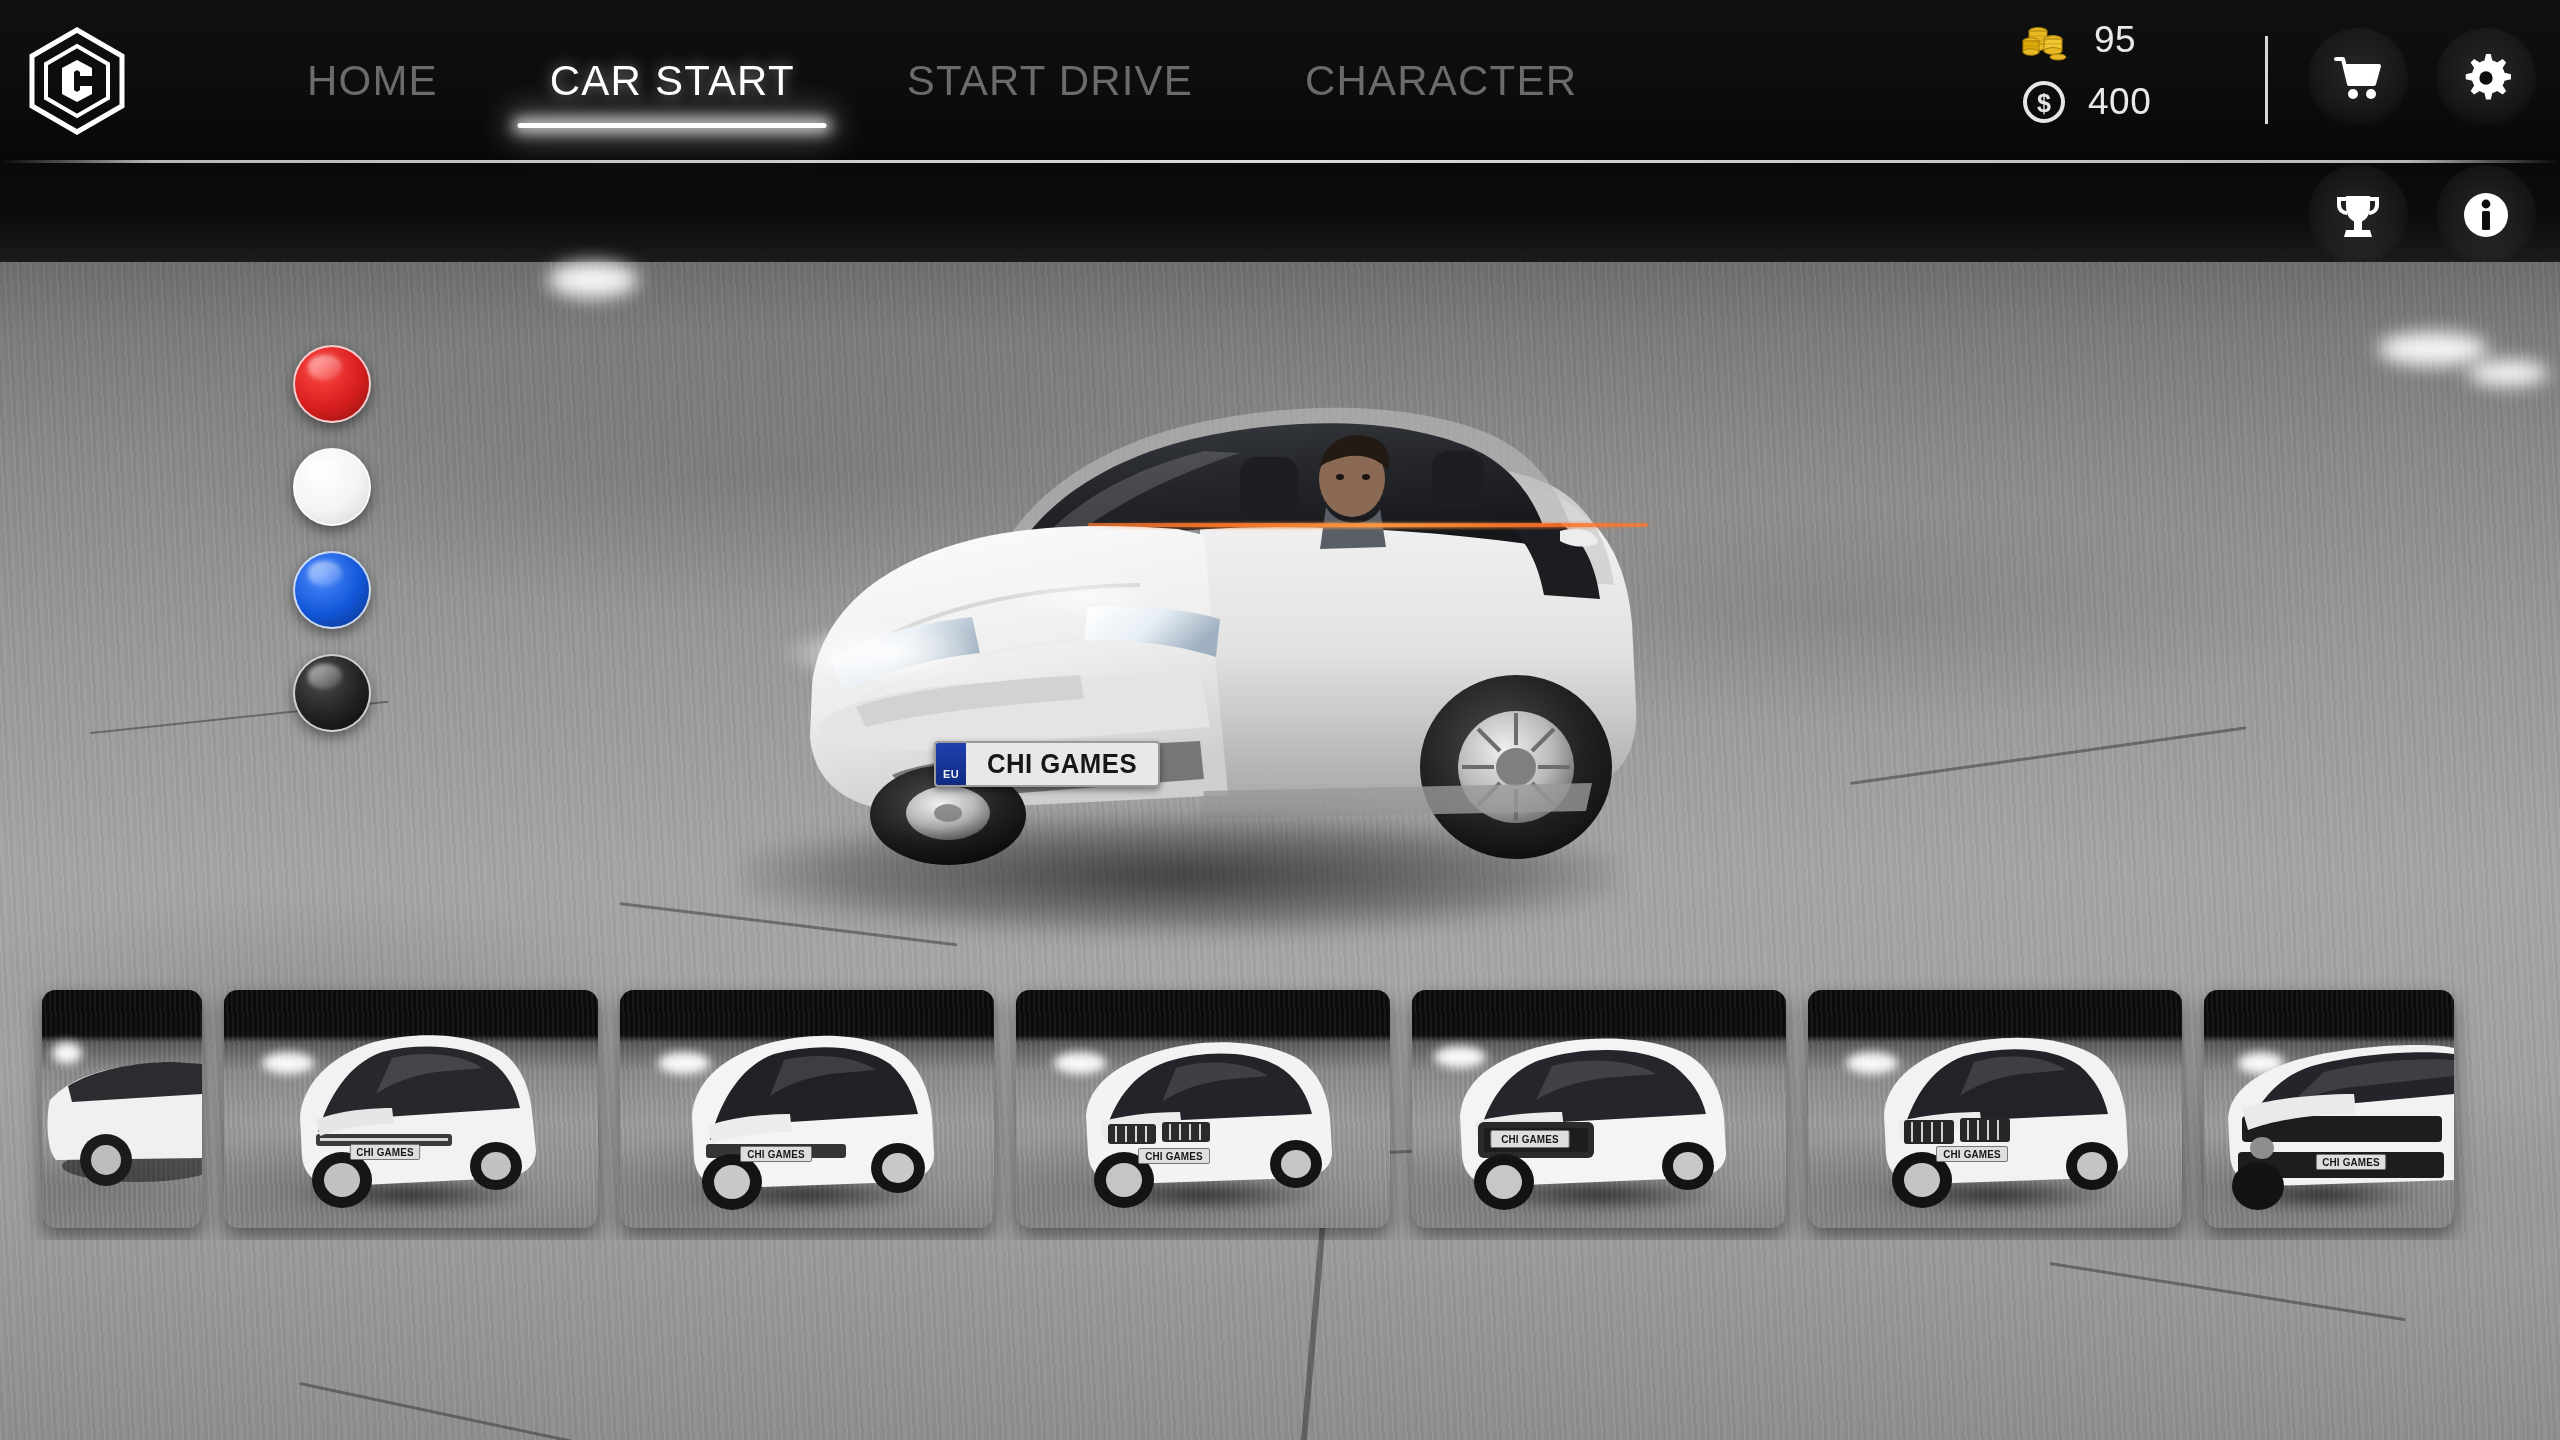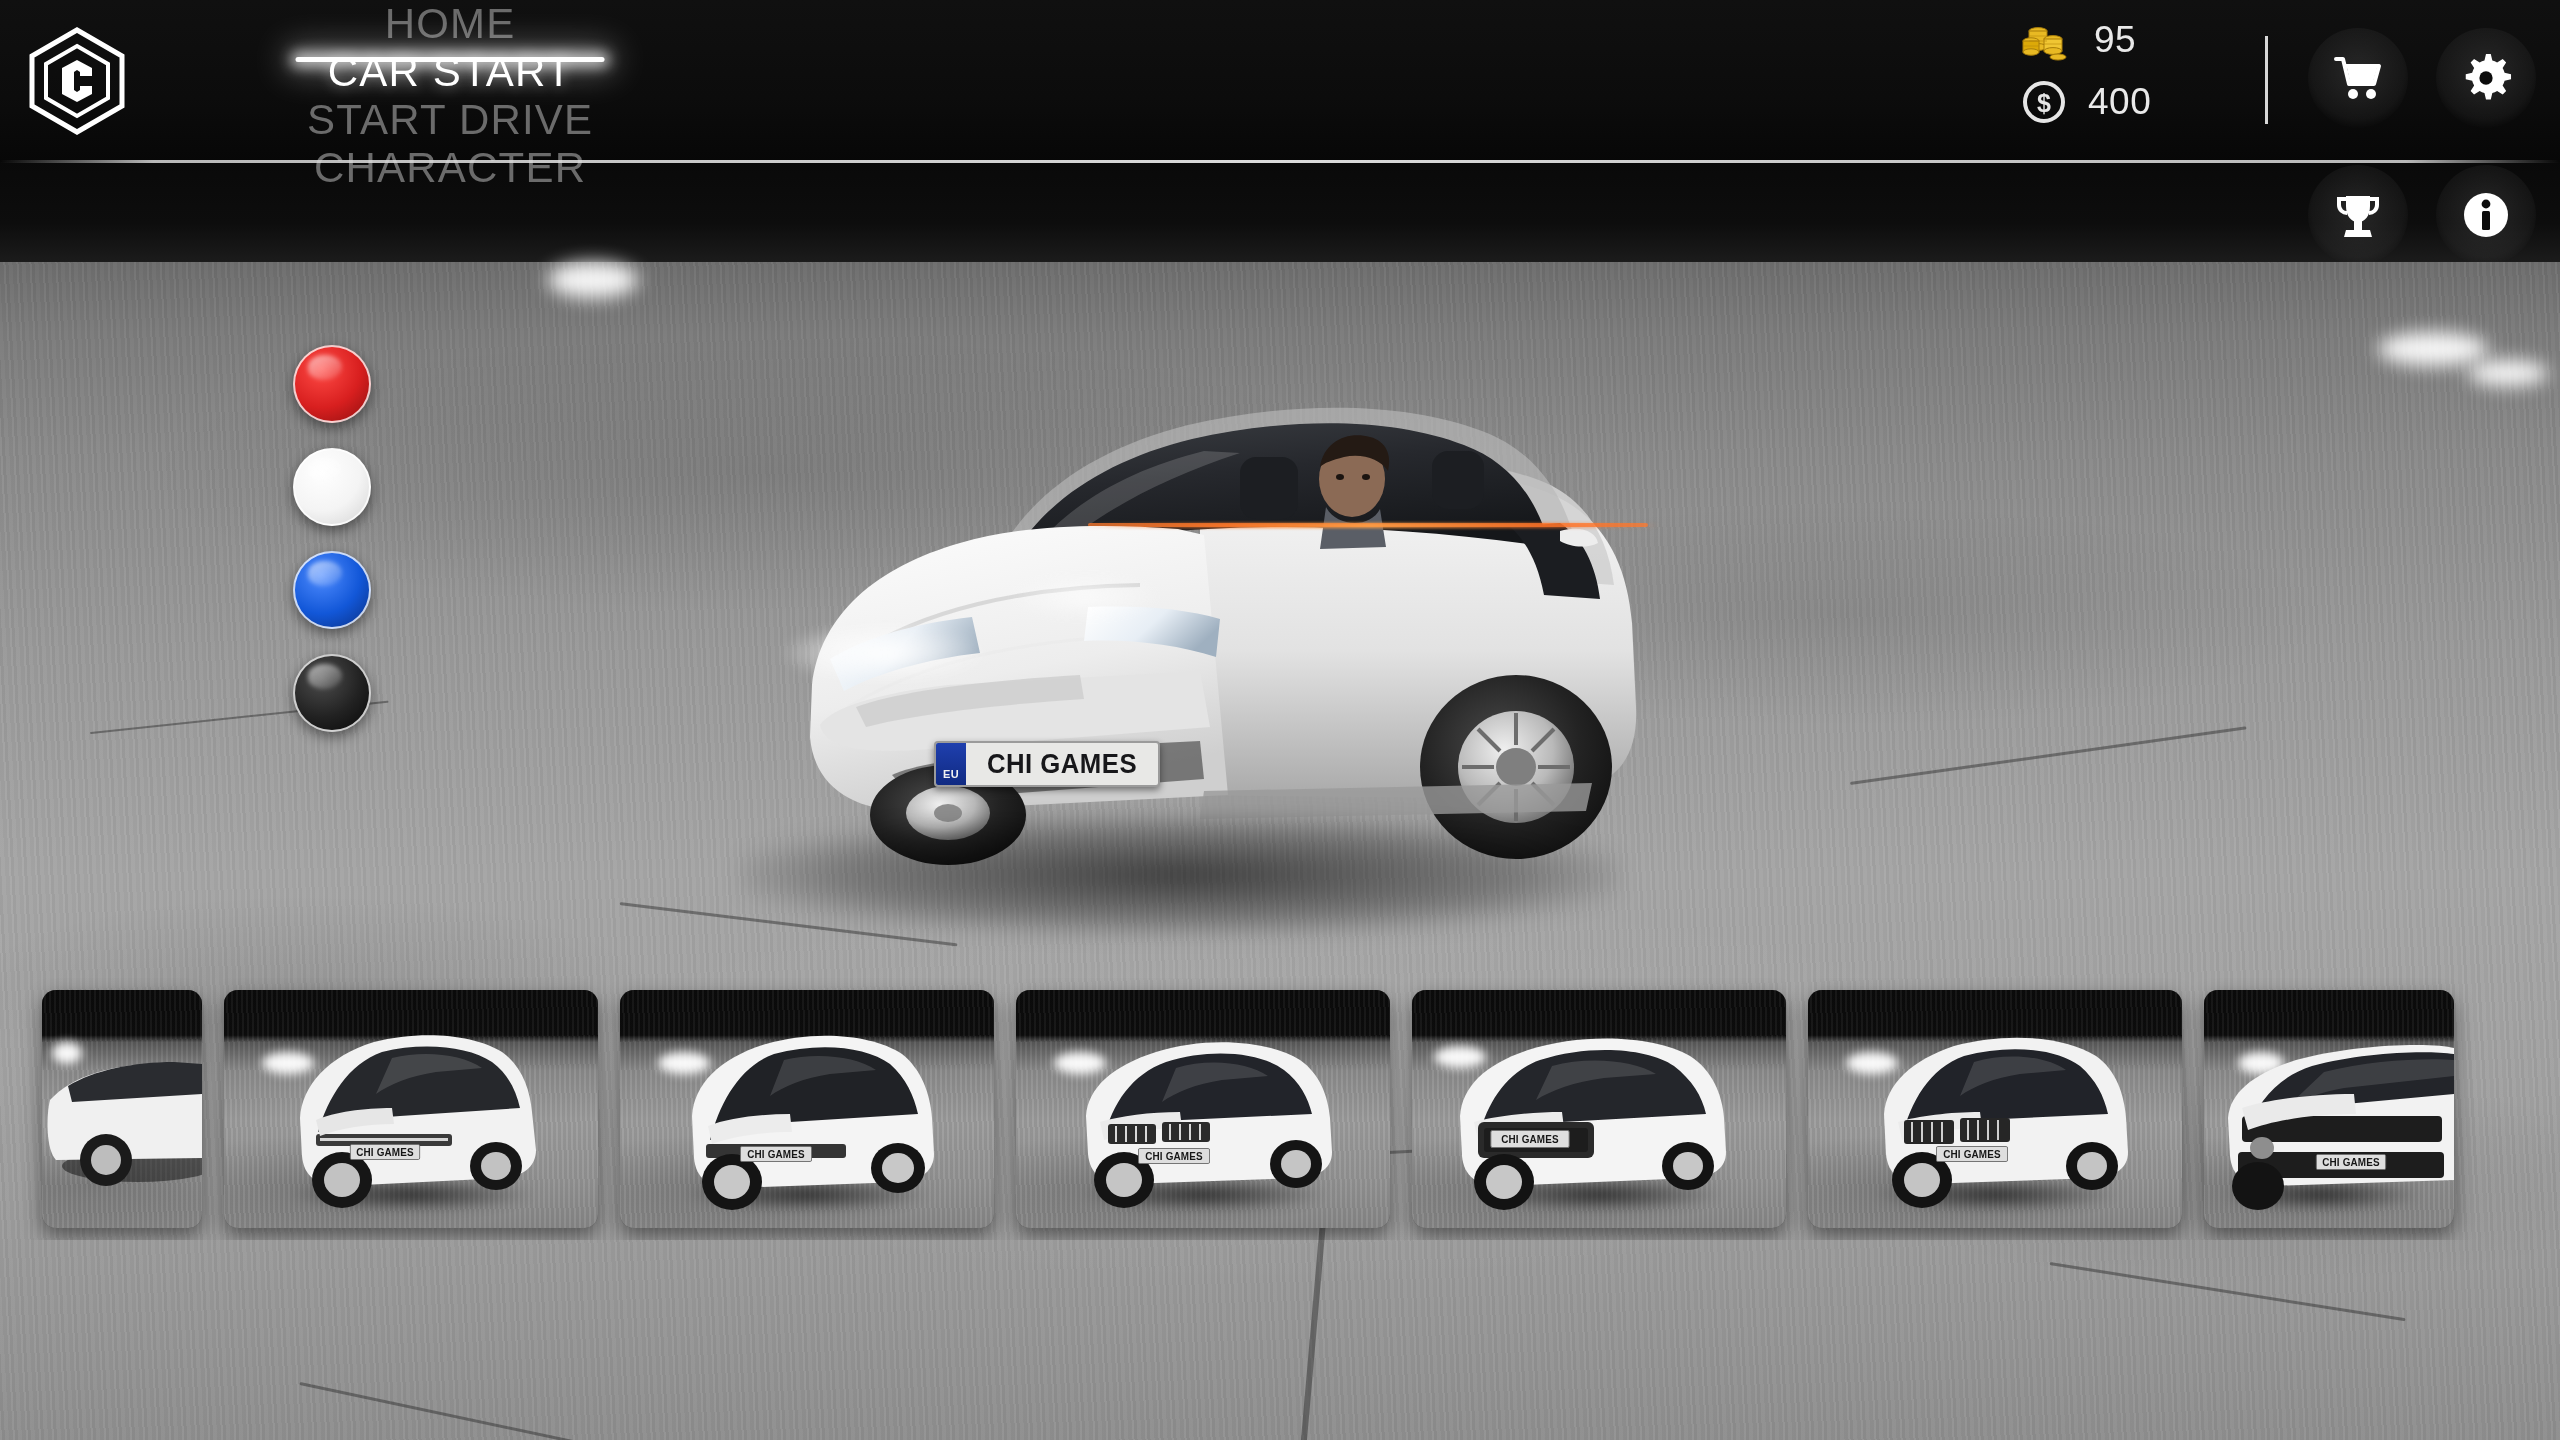--- a/index.html
+++ b/index.html
@@ -76,21 +76,21 @@
     z-index:41;
   }
 
   .logo {
     position:absolute; left:22px; top:26px; width:110px; height:110px;
     display:flex; align-items:center; justify-content:center;
   }
 
   .nav {
     position:absolute; left:255px; top:0; height:162px;
-    display:flex; align-items:center; gap:0;flex-direction:column;
+    display:flex; align-items:center; gap:8px;
   }
   .nav-item {
     position:relative; height:162px; display:flex; align-items:center;
     padding:0 52px; cursor:pointer;
   }
   .nav-label {
     font-size:42px; letter-spacing:1.2px; color:#6b6b6b; white-space:nowrap;
     font-weight:400;
   }
   .nav-item.active .nav-label { color:#ffffff; text-shadow:0 0 14px rgba(255,255,255,.5); }

